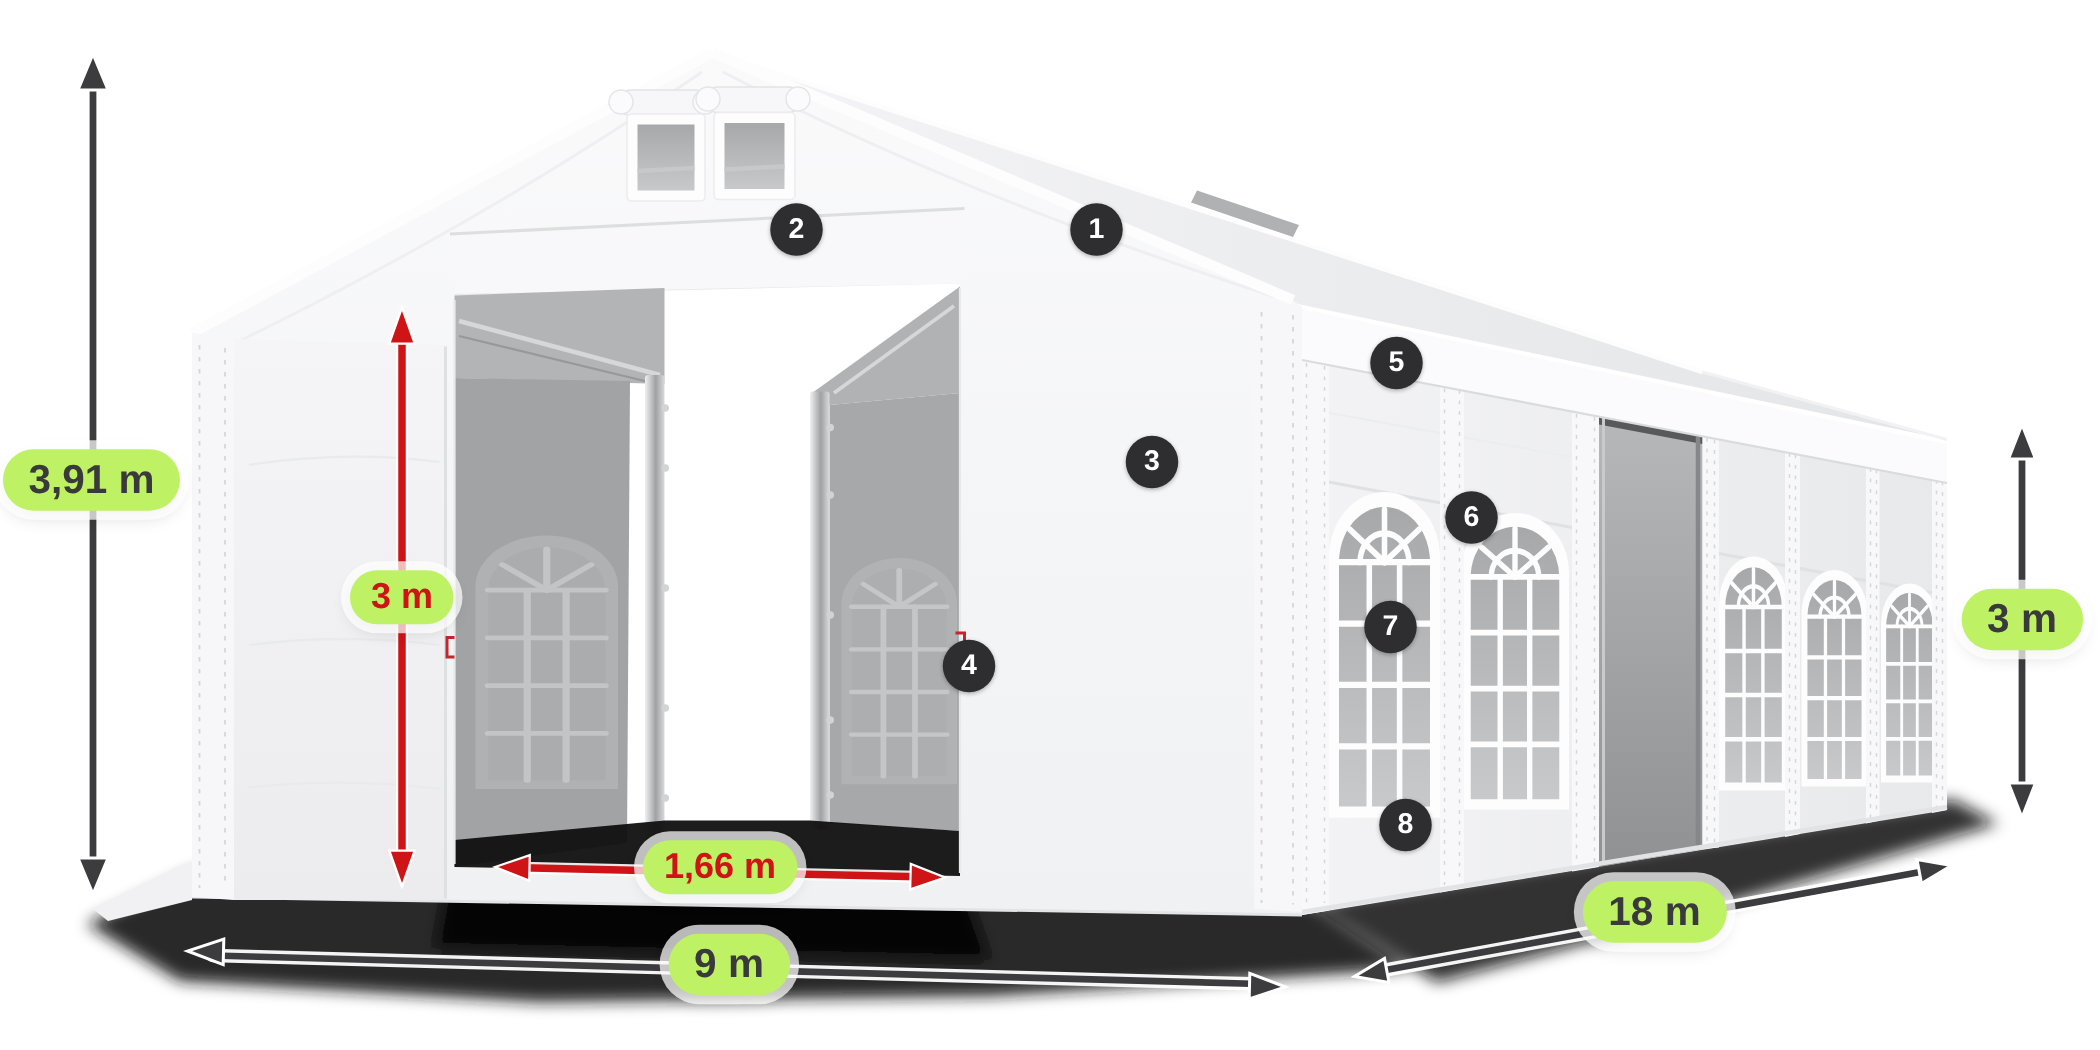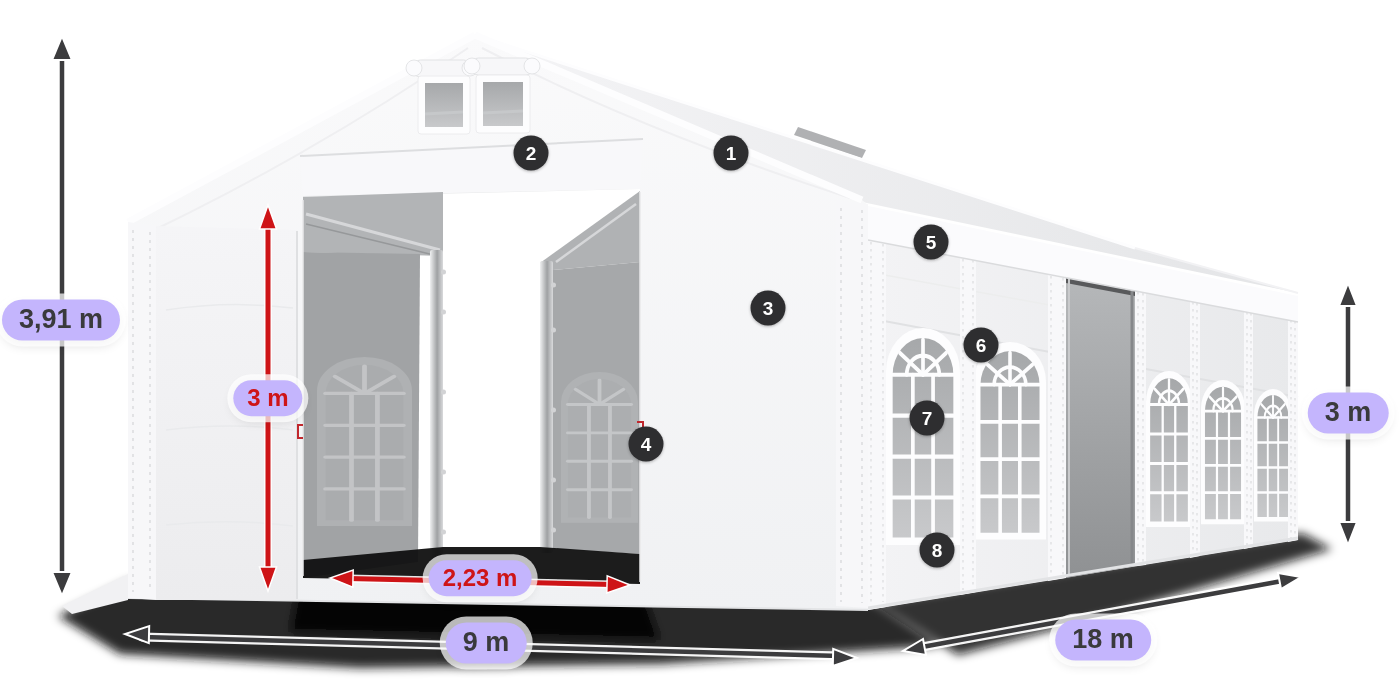--- a/index.html
+++ b/index.html
@@ -3,21 +3,21 @@
 <meta charset="utf-8">
 <style>
   html,body{margin:0;padding:0;background:#ffffff;}
   .stage{
     position:relative;width:1400px;height:700px;overflow:hidden;
     background:#ffffff;font-family:"Liberation Sans",sans-serif;
   }
   .stage svg{position:absolute;left:0;top:0;}
   .pill{
     position:absolute;transform:translate(-50%,-50%);
-    background:#c4b5fd;border-radius:40px;padding:5px 17px;
+    background:#bef264;border-radius:40px;padding:5px 17px;
     font-weight:bold;font-size:27px;color:#3a3a3c;white-space:nowrap;
     box-shadow:0 0 0 6px rgba(255,255,255,.72),0 4px 12px rgba(0,0,0,.16);
     z-index:5;line-height:1.15;
   }
   .pill.red{color:#ce1417;font-size:24px;padding:4px 14px;}
   .badge{
     position:absolute;transform:translate(-50%,-50%);
     width:35px;height:35px;border-radius:50%;background:#2e2e30;color:#ffffff;
     font-weight:bold;font-size:19px;display:flex;align-items:center;justify-content:center;
     box-shadow:0 1px 3px rgba(0,0,0,.3);z-index:6;
@@ -290,23 +290,23 @@
       <line x1="348" y1="578.5" x2="612" y2="584.5" stroke="#ffffff" stroke-width="8" opacity="0.9"></line>
       <line x1="348" y1="578.5" x2="612" y2="584.5" stroke="#ce1417" stroke-width="5"></line>
       <polygon points="330,578 352.8,587.1 353.2,570.1" fill="#ce1417" stroke="#ffffff" stroke-width="1.5"></polygon>
       <polygon points="630,585 606.8,592.9 607.2,575.9" fill="#ce1417" stroke="#ffffff" stroke-width="1.5"></polygon>
     </g>
   </g>
 </svg>
 
 <div class="pill" style="left:61px;top:320px">3,91 m</div>
 <div class="pill red" style="left:268px;top:398px">3 m</div>
-<div class="pill red" style="left:480px;top:578px">2,23 m</div>
+<div class="pill red" style="left:480px;top:578px">1,66 m</div>
 <div class="pill" style="left:486px;top:643px">9 m</div>
-<div class="pill" style="left:1103px;top:640px">18 m</div>
+<div class="pill" style="left:1103px;top:608px">18 m</div>
 <div class="pill" style="left:1348px;top:413px">3 m</div>
 
 <div class="badge" style="left:731px;top:153px">1</div>
 <div class="badge" style="left:531px;top:153px">2</div>
 <div class="badge" style="left:768px;top:308px">3</div>
 <div class="badge" style="left:646px;top:444px">4</div>
 <div class="badge" style="left:931px;top:242px">5</div>
 <div class="badge" style="left:981px;top:345px">6</div>
 <div class="badge" style="left:927px;top:418px">7</div>
 <div class="badge" style="left:937px;top:550px">8</div>

